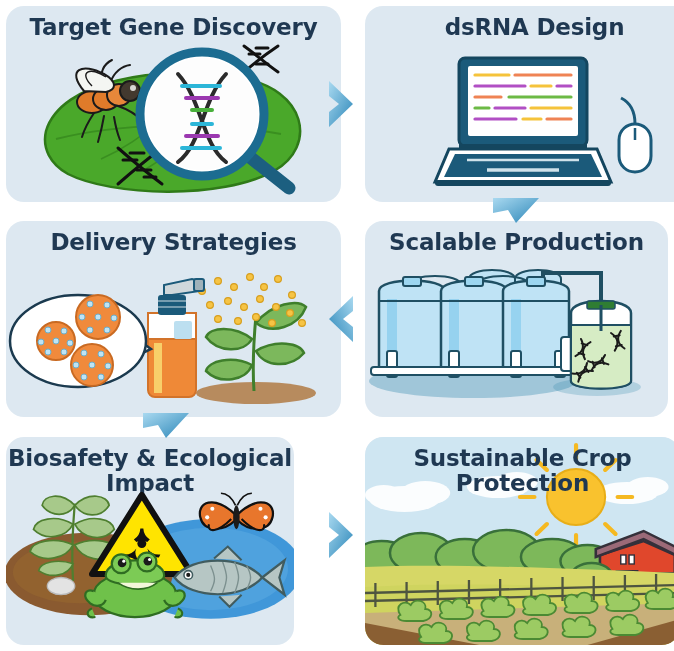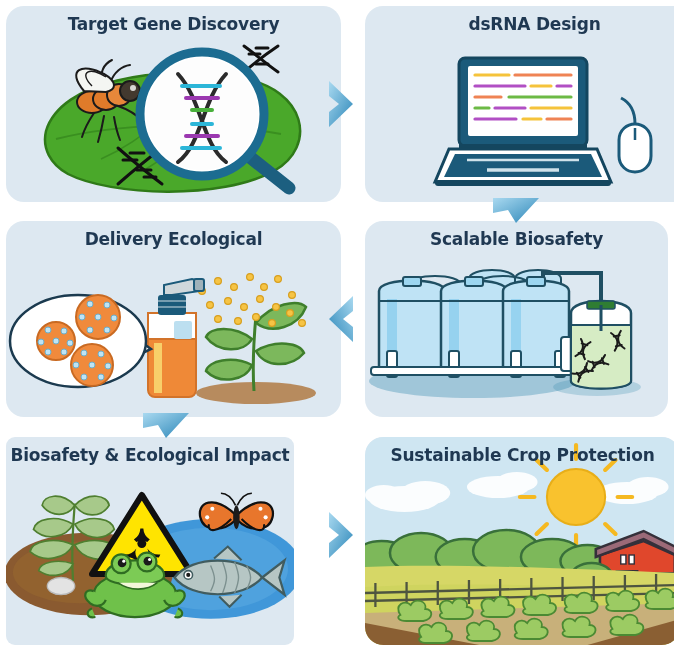--- a/index.html
+++ b/index.html
@@ -14,21 +14,21 @@
   .panel{
     position:absolute;
     background:#dde8f1;
     border-radius:18px;
     overflow:hidden;
   }
   .panel-title{
     position:absolute;
     top:9px;left:0;right:0;
     text-align:center;
-    font-size:17px;
+    font-size:23px;
     font-weight:bold;
     color:#1f3852;
     letter-spacing:-0.2px;
     line-height:1.1;
   }
   .art{position:absolute;left:0;right:0;top:30px;bottom:0;}
   .art svg{display:block;width:100%;height:100%;}
   
   .arrow{position:absolute;}
   .arrow svg{display:block;width:100%;height:100%;}
@@ -129,21 +129,21 @@
         <rect x="52" y="144" width="176" height="6" rx="3" fill="#14465f"></rect>
 
         <path d="M236 104 C236 94 244 88 252 88 C260 88 268 94 268 104 L268 120 C268 130 260 136 252 136 C244 136 236 130 236 120 Z" fill="#ffffff" stroke="#1b5a7a" stroke-width="3"></path>
         <line x1="252" y1="92" x2="252" y2="104" stroke="#1b5a7a" stroke-width="2.5"></line>
         <path d="M252 88 C252 74 246 66 238 62" fill="none" stroke="#1b5a7a" stroke-width="3"></path>
       </svg>
     </div>
   </div>
 
   <div class="panel" style="left:6px;top:221px;width:335px;height:196px;">
-    <div class="panel-title">Delivery Ecological</div>
+    <div class="panel-title">Delivery Strategies</div>
     <div class="art">
       <svg viewBox="0 0 335 166" preserveAspectRatio="xMidYMid meet">
 
         <ellipse cx="250" cy="142" rx="60" ry="11" fill="#b07a44" opacity="0.85"></ellipse>
 
         <g stroke="#3f7f2c" stroke-width="2.5" fill="#7cb85c">
           <path d="M248 140 C246 112 248 86 250 64" fill="none" stroke-width="3"></path>
           <path d="M250 72 C266 52 292 48 300 56 C292 76 266 84 250 72 Z"></path>
           <path d="M246 88 C228 74 204 76 200 86 C212 102 238 102 246 88 Z"></path>
           <path d="M250 100 C270 88 294 92 298 102 C284 118 258 116 250 100 Z"></path>
@@ -214,21 +214,21 @@
               <circle cx="102" cy="115" r="3"></circle>
               <circle cx="78" cy="126" r="3"></circle>
               <circle cx="95" cy="126" r="3"></circle>
             </g>
         </g>
       </svg>
     </div>
   </div>
 
   <div class="panel" style="left:365px;top:221px;width:303px;height:196px;">
-    <div class="panel-title">Scalable Biosafety</div>
+    <div class="panel-title">Scalable Production</div>
     <div class="art">
       <svg viewBox="0 0 303 166" preserveAspectRatio="xMidYMid meet">
         <ellipse cx="108" cy="130" rx="104" ry="17" fill="#2f86ad" opacity="0.35"></ellipse>
         <ellipse cx="232" cy="136" rx="44" ry="9" fill="#2f86ad" opacity="0.25"></ellipse>
 
         <g fill="#bfe3f5" stroke="#1f4f63" stroke-width="2">
           <path d="M104 28 C104 16 150 16 150 28 L150 112 L104 112 Z"></path>
           <path d="M150 28 C150 16 196 16 196 28 L196 112 L150 112 Z"></path>
         </g>
 
@@ -298,21 +298,21 @@
             <path d="M0 0 C6 6 6 12 0 18"></path>
               <path d="M10 0 C4 6 4 12 10 18"></path>
             <line x1="2" y1="4" x2="8" y2="4"></line>
               <line x1="2" y1="14" x2="8" y2="14"></line>
           </g>
         </g>
       </svg>
     </div>
   </div>
 
-  <div class="panel" style="left:6px;top:437px;width:288px;height:208px;border-radius:9px;">
+  <div class="panel" style="left:6px;top:437px;width:288px;height:208px;">
     <div class="panel-title">Biosafety &amp; Ecological Impact</div>
     <div class="art">
       <svg viewBox="0 0 335 178" preserveAspectRatio="xMidYMid meet">
 
         <ellipse cx="238" cy="104" rx="106" ry="58" fill="#2f8ed6" opacity="0.9"></ellipse>
         <ellipse cx="238" cy="104" rx="90" ry="48" fill="#55a7e0" opacity="0.7"></ellipse>
 
         <ellipse cx="96" cy="110" rx="98" ry="48" fill="#8a5a30"></ellipse>
         <ellipse cx="86" cy="108" rx="78" ry="36" fill="#93642f" opacity="0.8"></ellipse>
 

